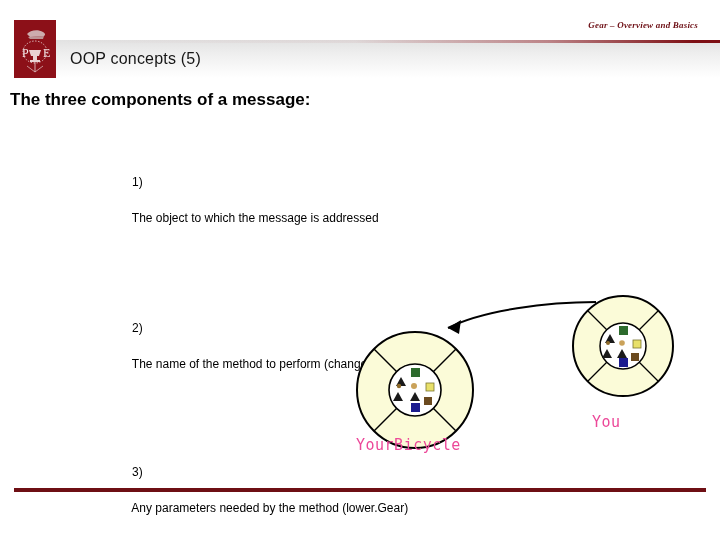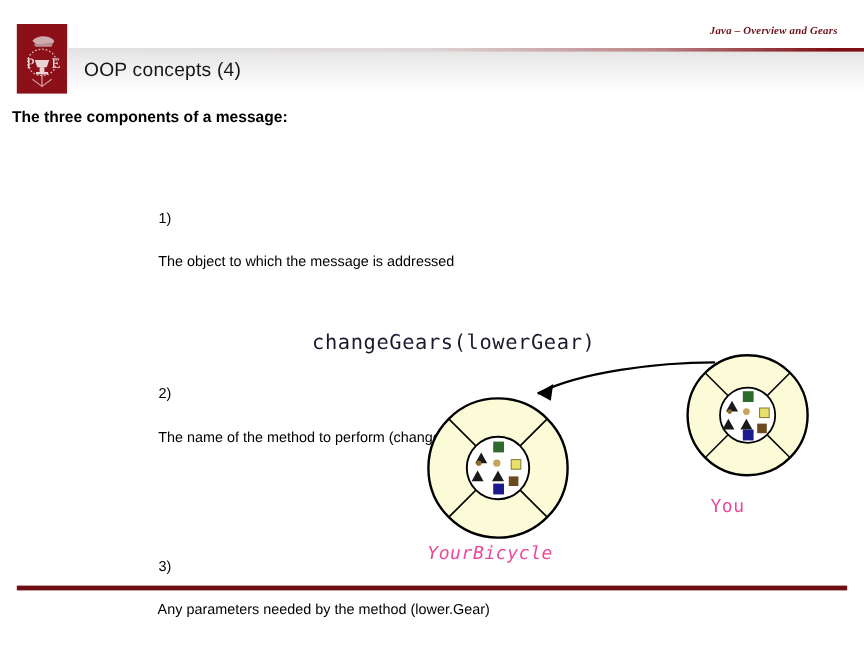--- a/index.html
+++ b/index.html
@@ -85,21 +85,21 @@
     color: #161616;
     letter-spacing: 0.2px;
     white-space: nowrap;
   }
 
   
   .lead {
     position: absolute;
     left: 10px;
     top: 90px;
-    font-size: 13px;
+    font-size: 17px;
     font-weight: bold;
     color: #000000;
     letter-spacing: 0px;
     white-space: nowrap;
   }
 
   .bullets {
     position: absolute;
     left: 112px;
     top: 128px;
@@ -140,21 +140,21 @@
     left: 0; top: 0;
   }
   .obj-caption {
     position: absolute;
     font-family: "DejaVu Sans Mono", "Liberation Mono", monospace;
     font-size: 15px;
     color: #ec4899;
     letter-spacing: 0.5px;
     white-space: nowrap;
   }
-  .cap-bicycle { left: 108px; top: 184px; font-style: italic; }
+  .cap-bicycle { left: 108px; top: 168px; }
   .cap-you { left: 344px; top: 145px; }
 
   
   .footer-rule {
     position: absolute;
     left: 14px;
     top: 488px;
     width: 692px;
     height: 4px;
     background: #6e0f14;
@@ -180,26 +180,26 @@
         <rect x="16" y="40" width="10" height="2" fill="#f2e4e4" opacity="0.92"></rect>
 
         <text x="8" y="37" font-family="Liberation Serif, serif" font-size="12" fill="#f6ecec">P</text>
         <text x="29" y="37" font-family="Liberation Serif, serif" font-size="12" fill="#f6ecec">E</text>
 
         <path d="M21 42 L21 52" stroke="#e6d2d2" stroke-width="1" opacity="0.8"></path>
         <path d="M13 46 L21 52 L29 46" stroke="#e6d2d2" stroke-width="0.9" fill="none" opacity="0.75"></path>
       </svg>
     </div>
 
-    <div class="course-title">Java – Overview and Gears</div>
+    <div class="course-title">Gear – Overview and Basics</div>
 
     <div class="title-bar"></div>
     <div class="title-rule"></div>
 
-    <div class="slide-title">OOP concepts (4)</div>
+    <div class="slide-title">OOP concepts (5)</div>
   </div>
 
   <div class="lead">The three components of a message:</div>
 
   <div class="bullets">
 
     <div class="bullet b1">
       <span>1)</span>
       <span>The object to which the message is addressed</span>
     </div>
@@ -211,21 +211,20 @@
 
     <div class="bullet">
       <span>3)</span>
       <span>Any parameters needed by the method (lower.Gear)</span>
     </div>
 
   </div>
 
   <div class="diagram">
 
-    <div class="msg-label">changeGears(lowerGear)</div>
 
     <svg width="460" height="215" viewBox="0 0 460 215">
 
       <g>
         <path d="M348 34 C300 34, 235 42, 200 60" fill="none" stroke="#000000" stroke-width="2"></path>
         <polygon points="200,60 213,52 211,66" fill="#000000"></polygon>
       </g>
 
       <g>
 

